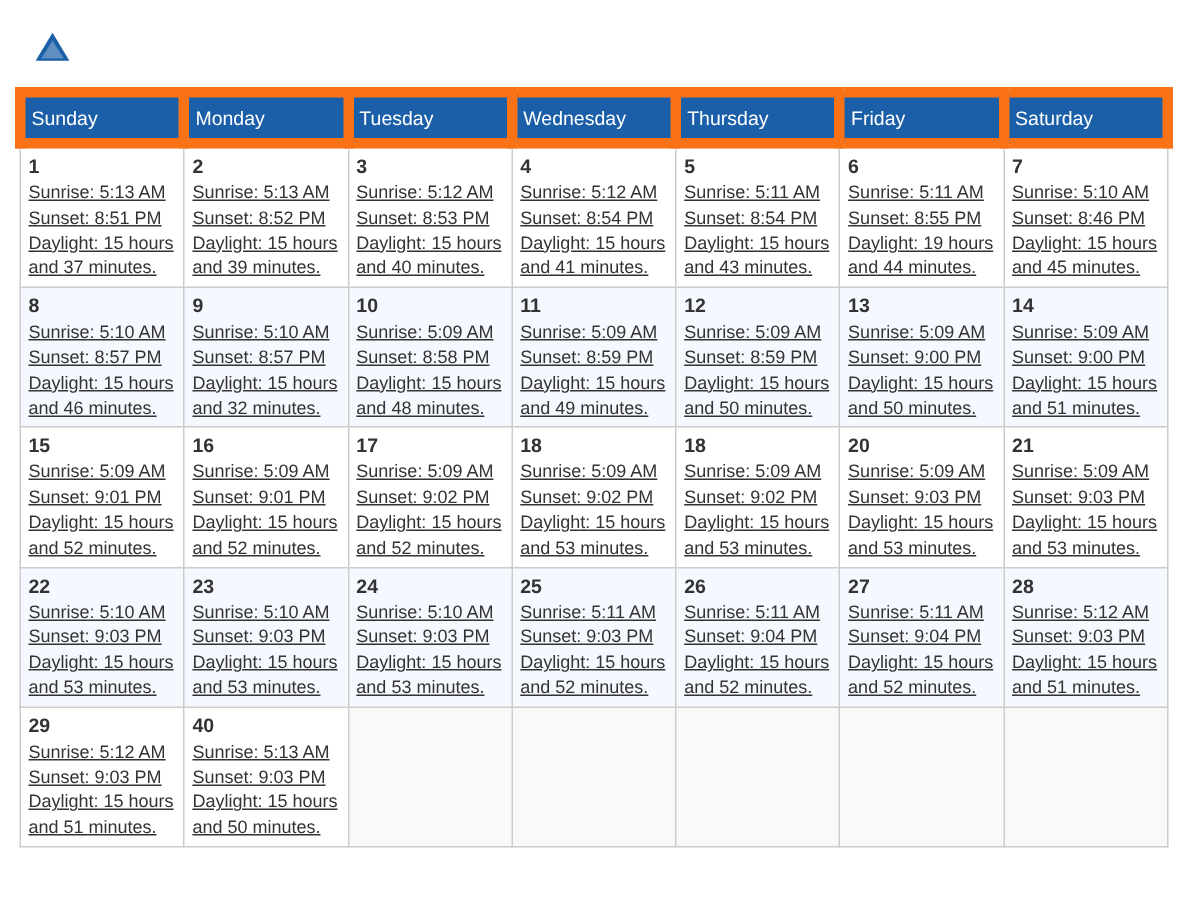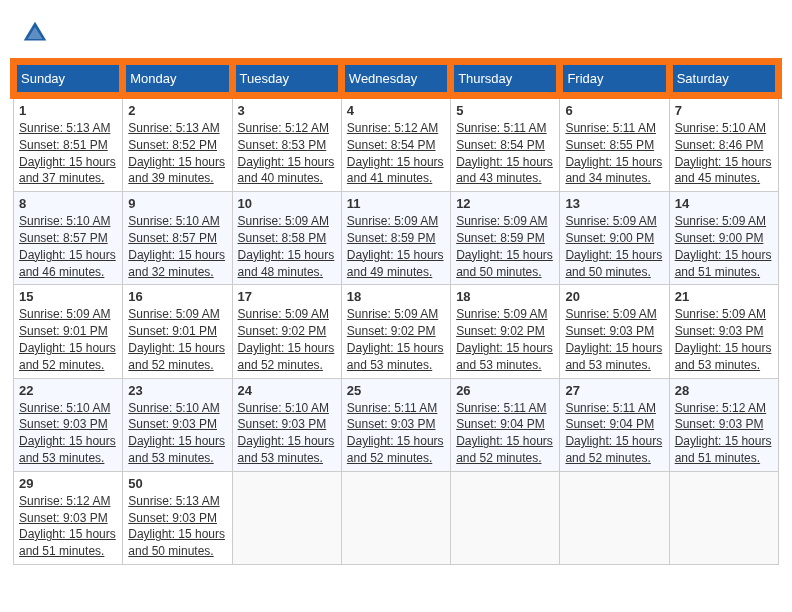--- a/index.html
+++ b/index.html
@@ -167,21 +167,21 @@
           <span>Sunrise: 5:11 AM</span><br>
           <span>Sunset: 8:54 PM</span><br>
           <span>Daylight: 15 hours and 43 minutes.</span>
         </div>
       </td>
         <td>
         <span class="day-number">6</span>
         <div class="day-info">
           <span>Sunrise: 5:11 AM</span><br>
           <span>Sunset: 8:55 PM</span><br>
-          <span>Daylight: 15 hours and 34 minutes.</span>
+          <span>Daylight: 19 hours and 44 minutes.</span>
         </div>
       </td>
         <td>
         <span class="day-number">7</span>
         <div class="day-info">
           <span>Sunrise: 5:10 AM</span><br>
           <span>Sunset: 8:46 PM</span><br>
           <span>Daylight: 15 hours and 45 minutes.</span>
         </div>
       </td>
@@ -363,21 +363,21 @@
       <tr>
         <td>
         <span class="day-number">29</span>
         <div class="day-info">
           <span>Sunrise: 5:12 AM</span><br>
           <span>Sunset: 9:03 PM</span><br>
           <span>Daylight: 15 hours and 51 minutes.</span>
         </div>
       </td>
         <td>
-        <span class="day-number">50</span>
+        <span class="day-number">40</span>
         <div class="day-info">
           <span>Sunrise: 5:13 AM</span><br>
           <span>Sunset: 9:03 PM</span><br>
           <span>Daylight: 15 hours and 50 minutes.</span>
         </div>
       </td>
         <td class="empty"></td>
         <td class="empty"></td>
         <td class="empty"></td>
         <td class="empty"></td>

